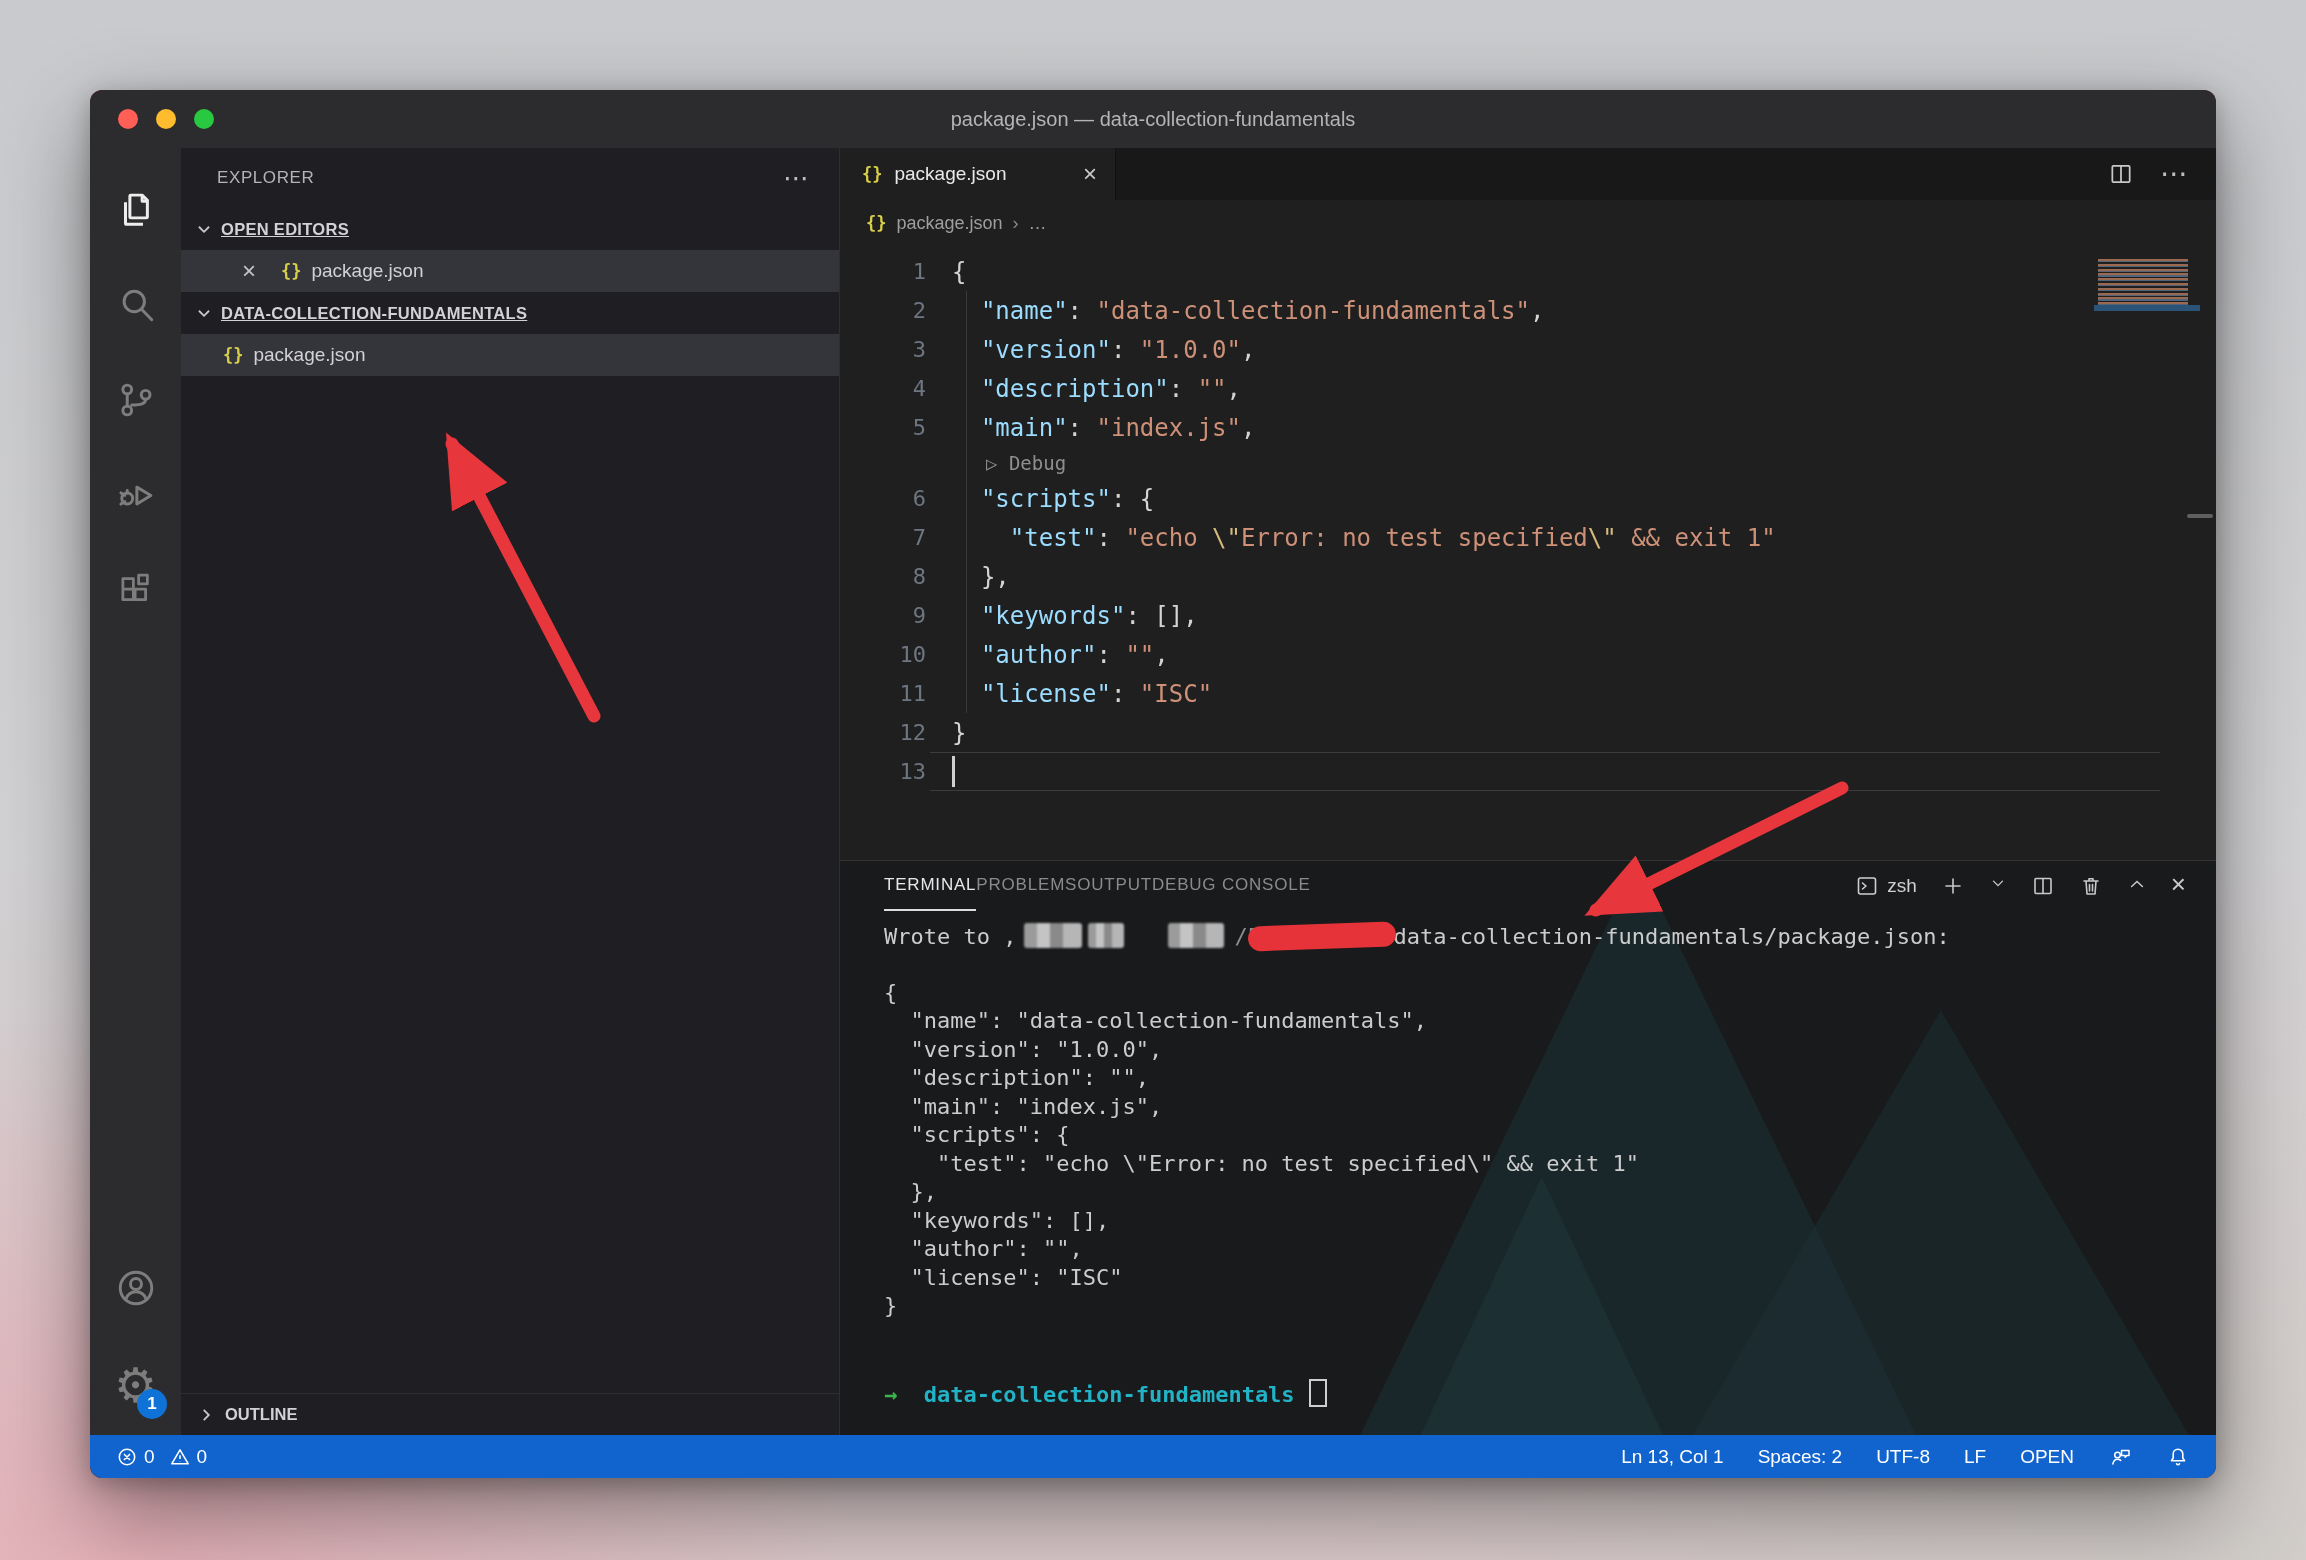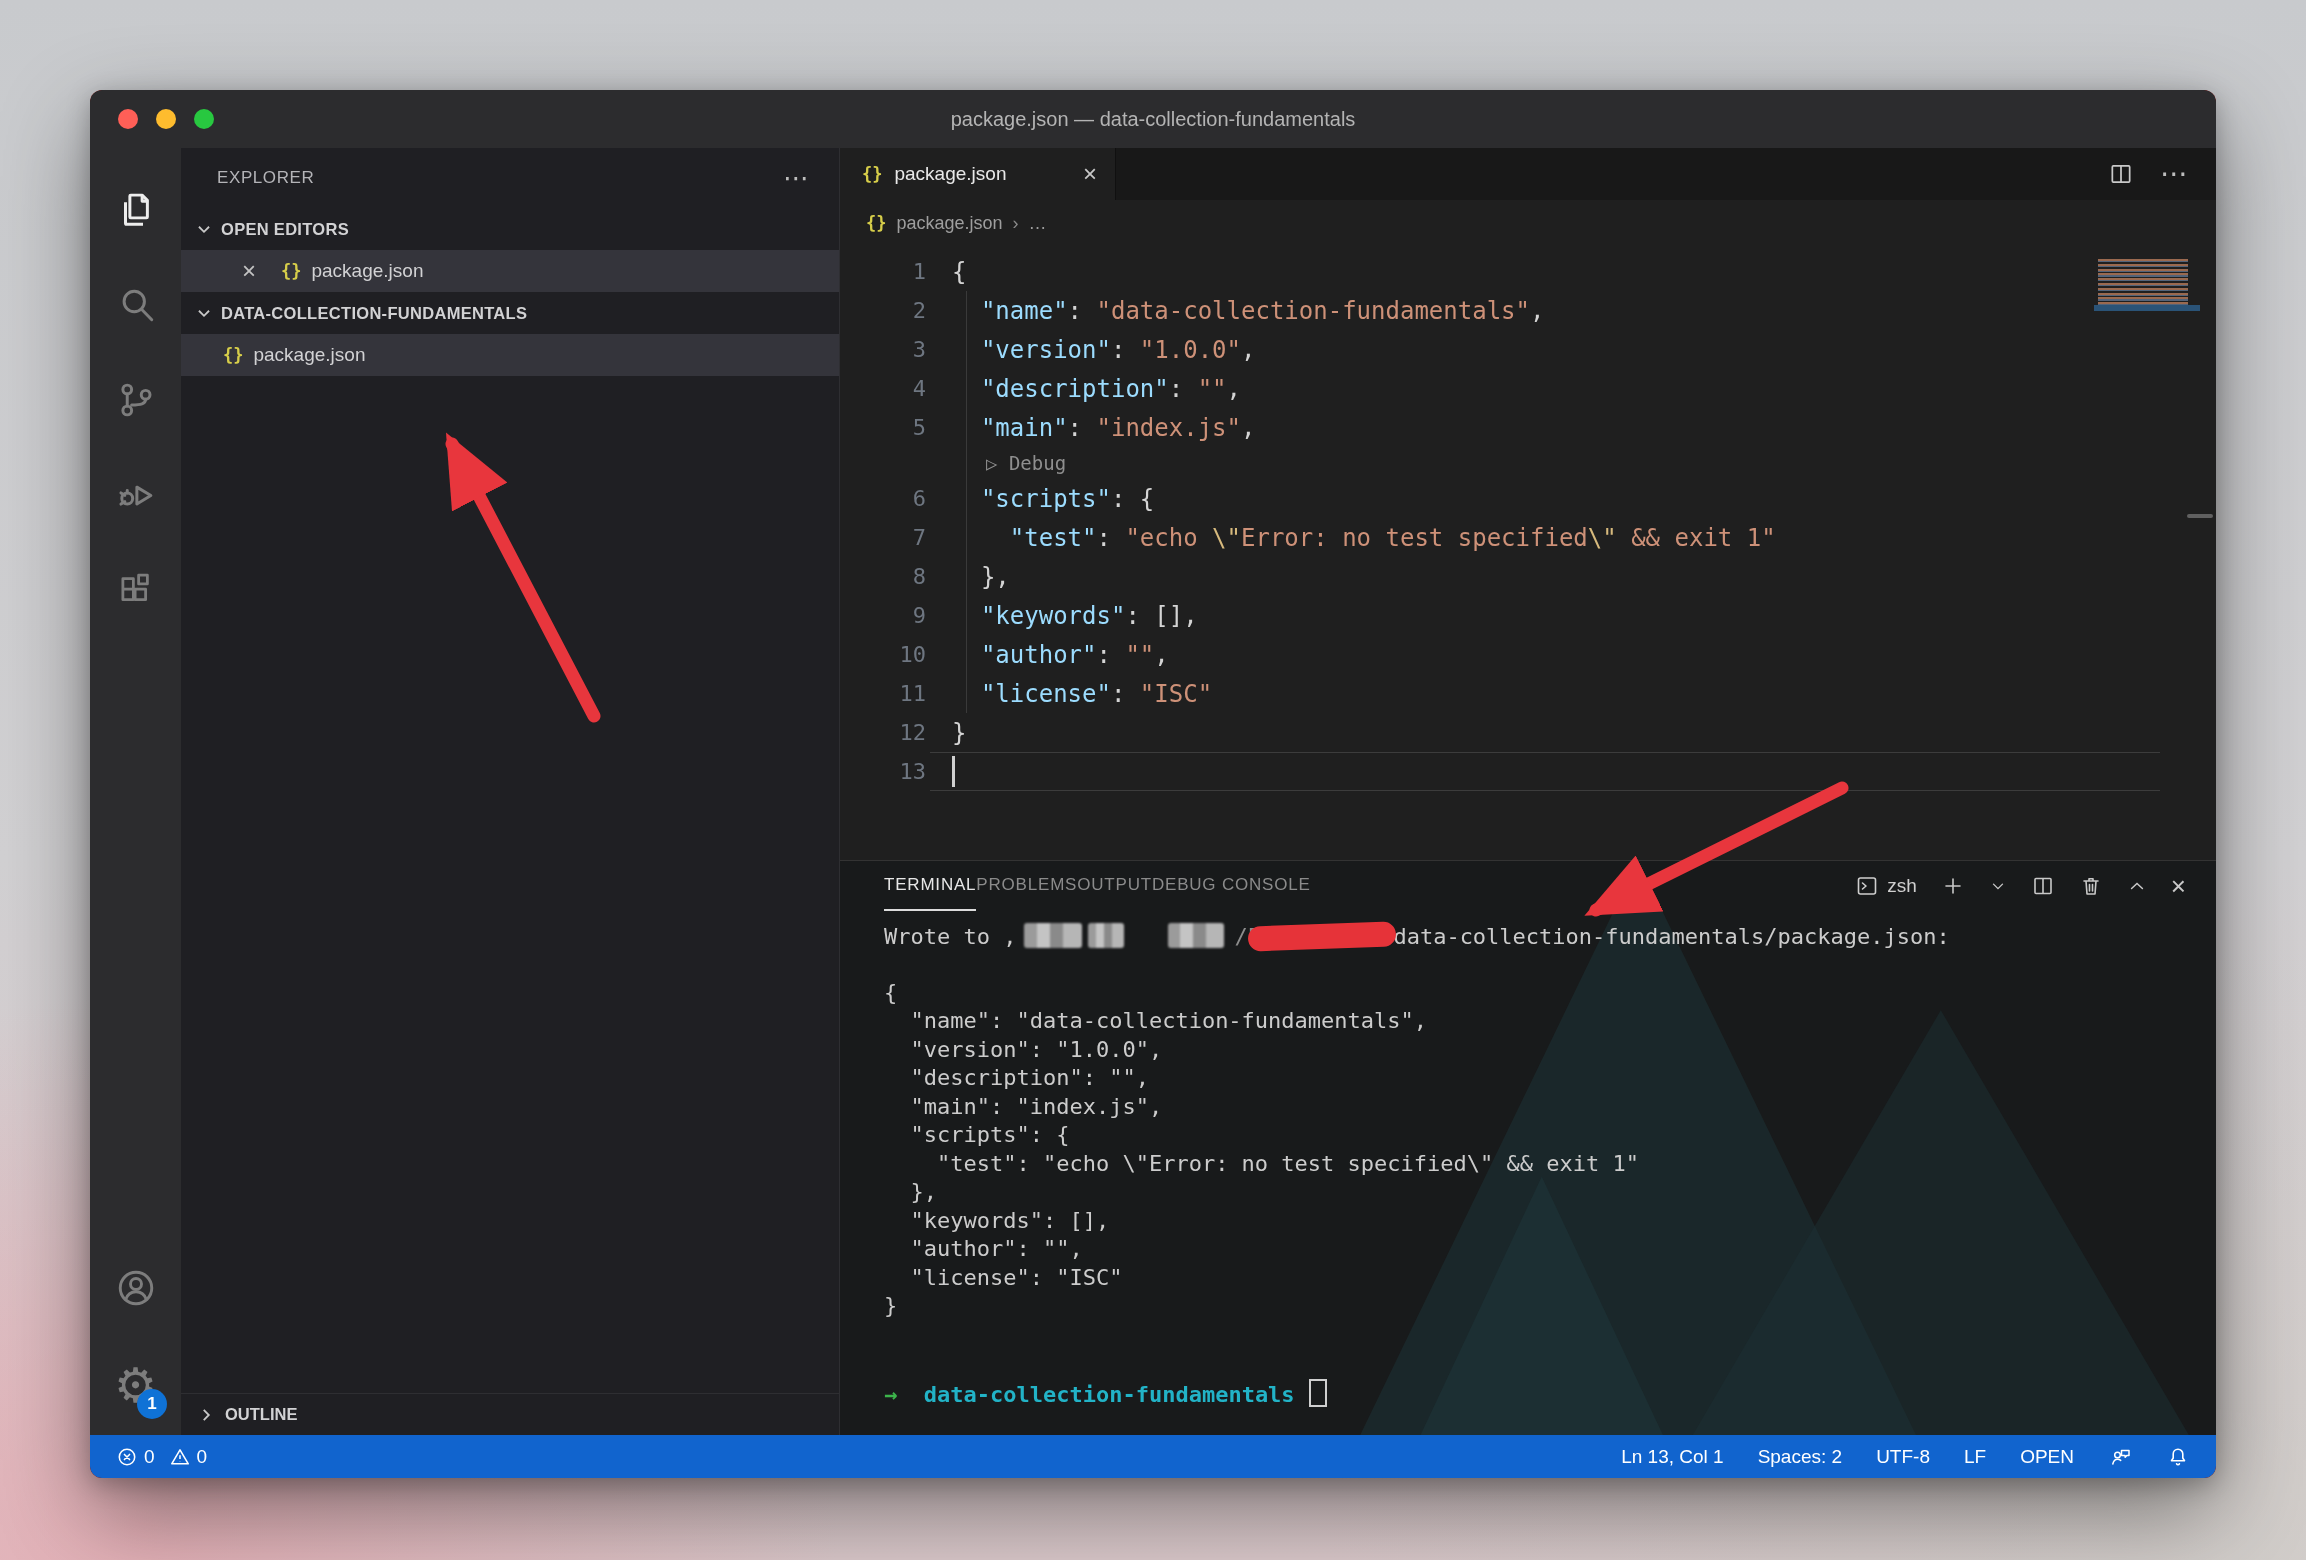--- a/index.html
+++ b/index.html
@@ -38,21 +38,21 @@
   .act-icon.active{ color:#ededed; }
   .act-spacer{ flex:1; }
   .badge{ position:absolute; right:14px; bottom:16px; width:30px; height:30px; border-radius:50%; background:#0f72d6; color:#fff; font-size:17px; font-weight:bold; display:flex; align-items:center; justify-content:center; }
   .gear-glyph{ font-size:48px; line-height:1; font-family:"DejaVu Sans",sans-serif; }
 
   
   .sidebar{ width:659px; background:#1f1f23; border-right:1px solid #2e2e32; display:flex; flex-direction:column; flex:0 0 auto; }
   .sb-header{ height:60px; display:flex; align-items:center; justify-content:space-between; padding:0 28px 0 36px; }
   .sb-title{ color:#b4b4b8; font-size:17px; letter-spacing:.6px; }
   .more-dots{ color:#bdbdbd; font-size:26px; letter-spacing:2px; line-height:10px; }
-  .sb-section{ height:42px; display:flex; align-items:center; gap:8px; padding-left:14px; color:#d2d2d4; font-weight:bold; font-size:16.5px; letter-spacing:.3px; }
+  .sb-section{ height:42px; display:flex; align-items:center; gap:8px; padding-left:14px; color:#d2d2d4; font-weight:bold; font-size:16.5px; letter-spacing:.3px;text-decoration:underline; }
   .sb-row{ height:42px; display:flex; align-items:center; gap:10px; color:#d2d2d4; font-size:19px; }
   .sb-row.selected{ background:#34343b; }
   .sb-row .closex{ color:#c3c3c3; font-size:24px; line-height:20px; width:24px; text-align:center; }
   .json-icon{ color:#d7ce4a; font-weight:bold; font-size:17px; font-family:"DejaVu Sans Mono",monospace; }
   .row-openeditor{ padding-left:56px; }
   .row-treefile{ padding-left:42px; }
   .chev{ color:#c8c8c8; }
   .sb-outline{ margin-top:auto; height:42px; border-top:1px solid #2e2e32; display:flex; align-items:center; gap:10px; padding-left:16px; color:#d2d2d4; font-weight:bold; font-size:16.5px; }
 
   
@@ -90,21 +90,21 @@
   
   .panel{ height:575px; flex:0 0 auto; background:#181a1b; border-top:1px solid #333; position:relative; display:flex; flex-direction:column; overflow:hidden; }
   .term-bg{ position:absolute; inset:0; overflow:hidden; pointer-events:none; }
   .tri-a{ position:absolute; left:37%; top:0; width:42%; height:104%; background:#1d3337; opacity:.55; clip-path:polygon(50% 0,100% 100%,0 100%); }
   .tri-b{ position:absolute; left:61%; top:26%; width:38%; height:78%; background:#1b3034; opacity:.5; clip-path:polygon(50% 0,100% 100%,0 100%); }
   .tri-c{ position:absolute; left:42%; top:55%; width:18%; height:46%; background:#203a3e; opacity:.45; clip-path:polygon(50% 0,100% 100%,0 100%); }
   .panel-header{ height:50px; display:flex; align-items:center; padding-left:44px; flex:0 0 auto; position:relative; z-index:2; }
   .panel-tabs{ display:flex; height:100%; align-items:center; }
   .ptab{ color:#8b8b8b; font-size:17px; letter-spacing:.8px; height:100%; display:flex; align-items:center; border-bottom:2.5px solid transparent; }
   .ptab[data-active="1"]{ color:#e7e7e7; border-bottom-color:#dcdcdc; }
-  .panel-actions{ margin-left:auto; display:flex; align-items:center; gap:24px; padding-right:30px; color:#c9c9c9; }
+  .panel-actions{ margin-left:auto; display:flex; gap:24px; padding-right:30px; color:#c9c9c9; }
   .shell-group{ display:flex; align-items:center; gap:8px; color:#cfcfcf; font-size:19px; }
   .pa-x{ font-size:26px; line-height:20px; }
   .term-content{ position:relative; z-index:1; padding:12px 0 0 44px; font-size:22px; color:#cccccc; }
   .t-line{ height:28.5px; white-space:pre; }
   .t-arrow{ color:#3cb44b; font-weight:bold; }
   .t-dir{ color:#22b3c7; font-weight:bold; }
   .t-npm{ color:#3cb44b; }
   .t-json{ margin:28px 0 0 0; }
   .t-gap{ height:57px; }
   .t-cursor{ display:inline-block; width:18px; height:28px; border:2px solid #cfcfcf; vertical-align:-5px; margin-left:14px; }

